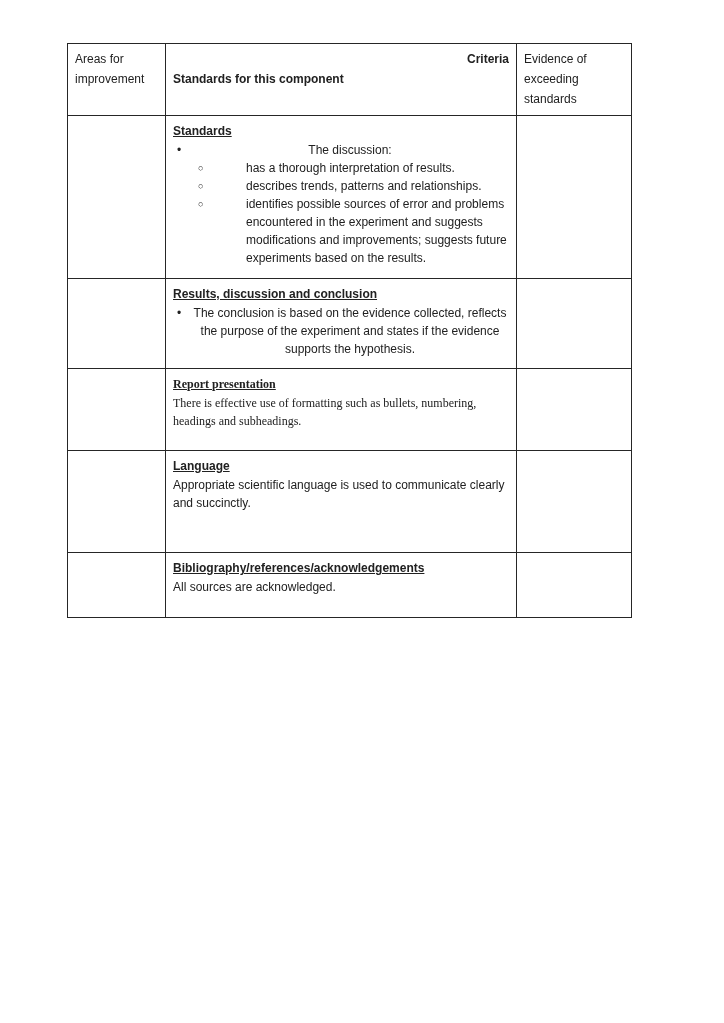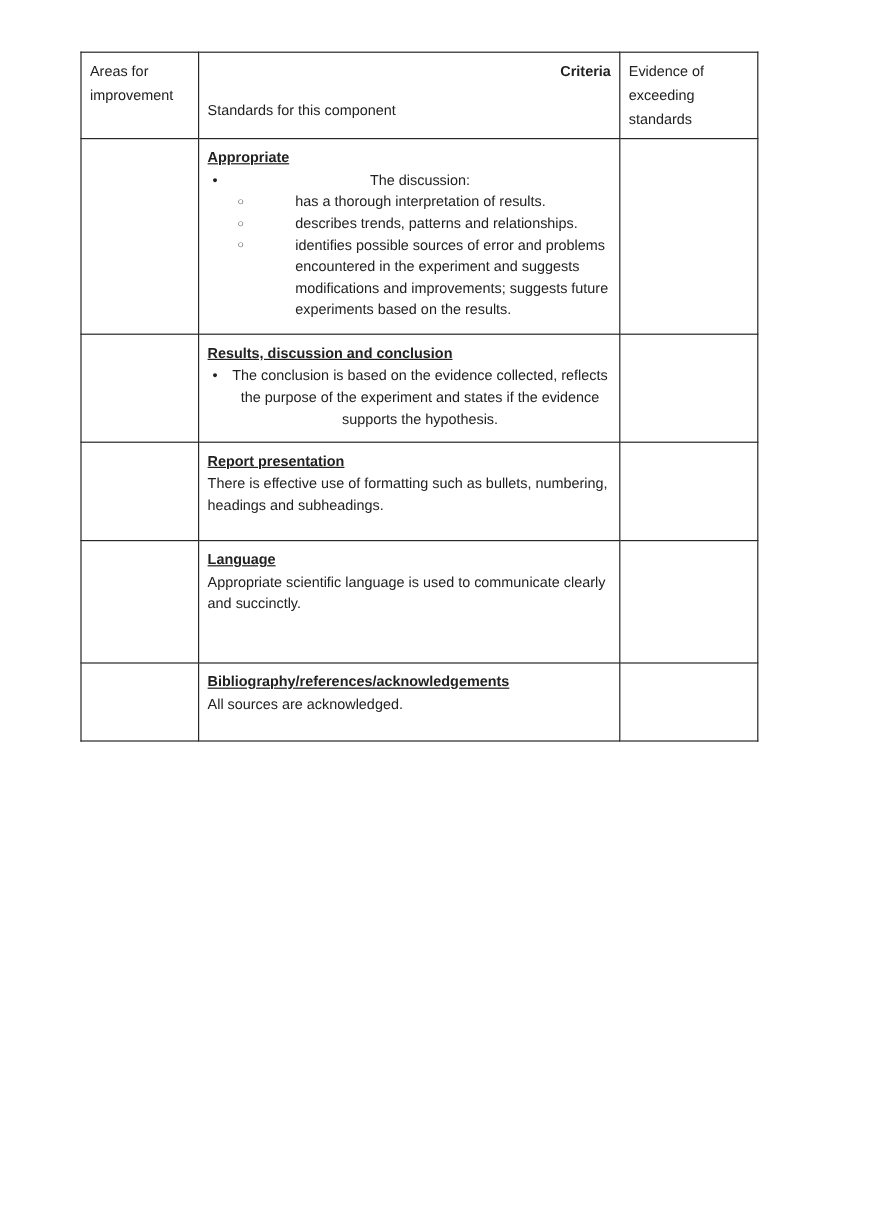--- a/index.html
+++ b/index.html
@@ -23,25 +23,25 @@
     border:1.5px solid #262626;
     vertical-align:top;
     box-sizing:border-box;
     padding:5px 7px 6px 7px;
     font-weight:normal;
     text-align:left;
   }
   thead th{height:62px;line-height:20px;}
   th.h-criteria{text-align:center;}
   th.h-criteria .crit-title{font-weight:bold;text-align:right;}
-  th.h-criteria .crit-sub{font-weight:normal;margin-top:13px;}
+  th.h-criteria .crit-sub{font-weight:bold;}
   
   tbody tr:nth-child(1) td{height:163px;}
   tbody tr:nth-child(2) td{height:90px;}
-  tbody tr:nth-child(3) td{height:82px;}
+  tbody tr:nth-child(3) td{height:82px;font-family:Liberation Serif, serif;}
   tbody tr:nth-child(4) td{height:102px;}
   tbody tr:nth-child(5) td{height:65px;}
   .row-heading{
     font-weight:bold;
     text-decoration:underline;
     margin:1px 0 1px 0;
   }
   .bullet-item{display:flex;margin-left:4px;}
   .b-glyph{width:14px;flex:0 0 14px;}
   .b-text{flex:1;text-align:center;}
@@ -67,21 +67,21 @@
           <div class="crit-title">Criteria</div>
           <div class="crit-sub">Standards for this component</div>
         </th>
         <th class="h-evidence hdr-bold">Evidence of exceeding standards</th>
       </tr>
     </thead>
     <tbody id="rows">
   <tr class="body-row">
     <td class="cell areas-cell"></td>
     <td class="cell criteria-cell">
-      <div class="row-heading">Appropriate</div>
+      <div class="row-heading">Standards</div>
       <div class="bullet-item">
         <span class="b-glyph">•</span>
         <span class="b-text">The discussion:</span>
       </div>
       <div class="sub-list">
               <div class="sub-item">
                 <span class="s-glyph">○</span>
                 <span class="s-text">has a thorough interpretation of results.</span>
               </div>
               <div class="sub-item">

